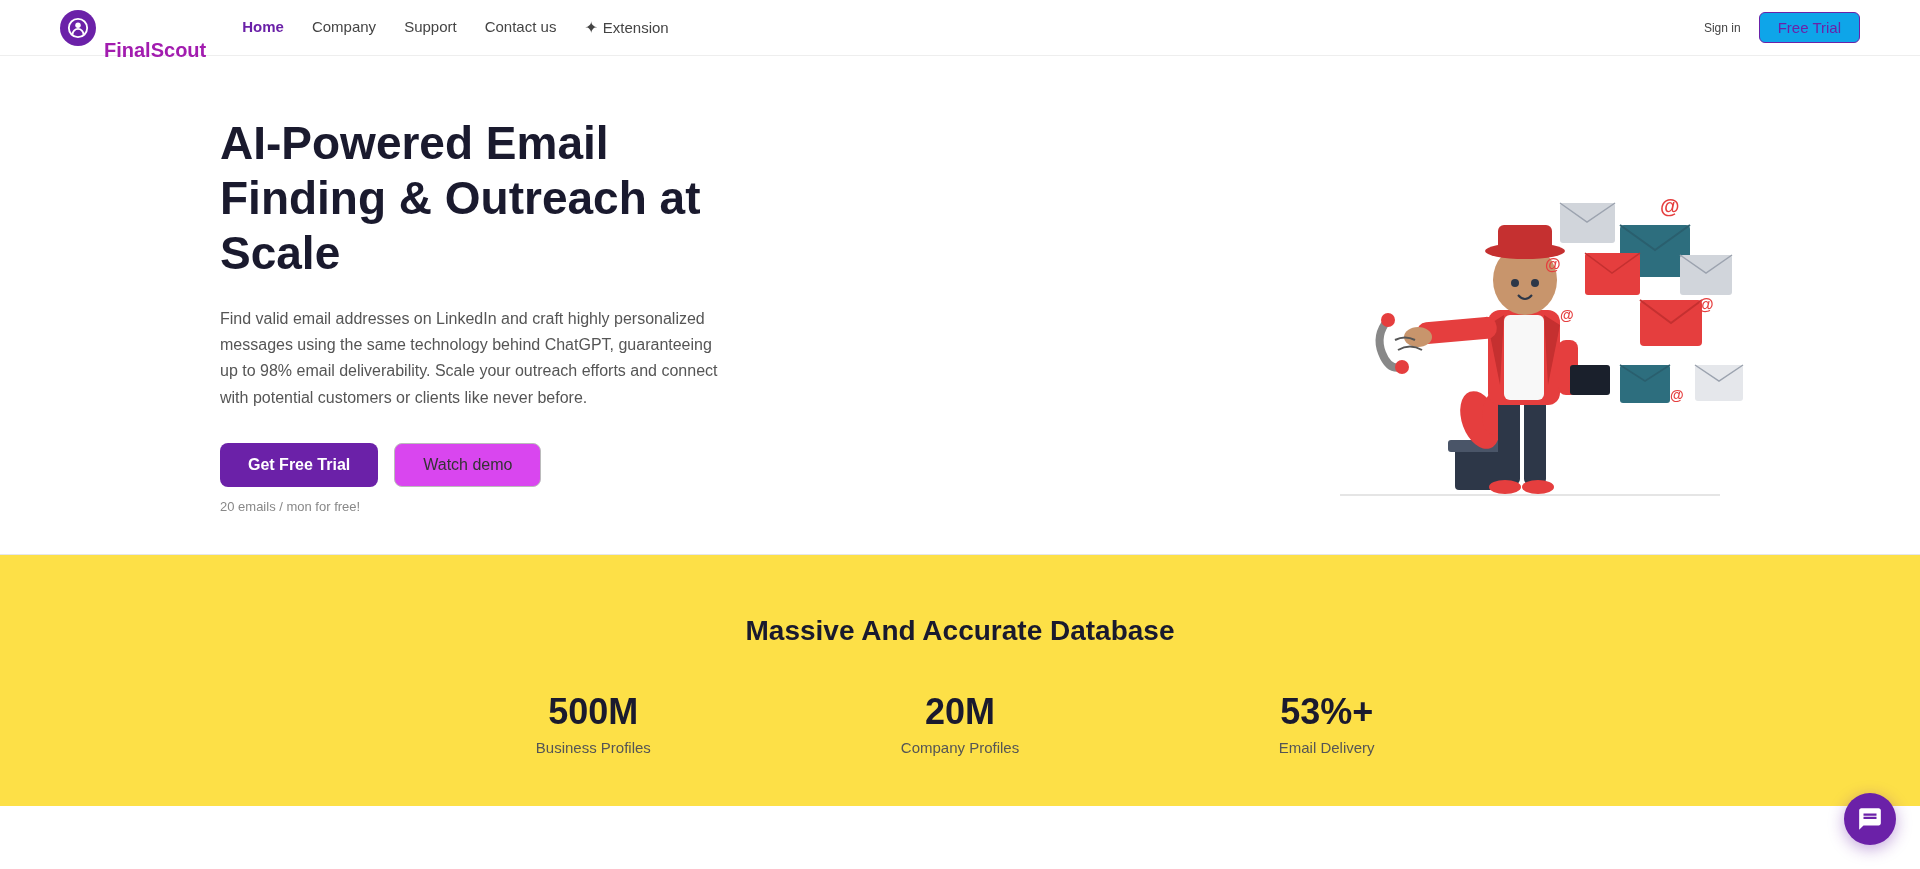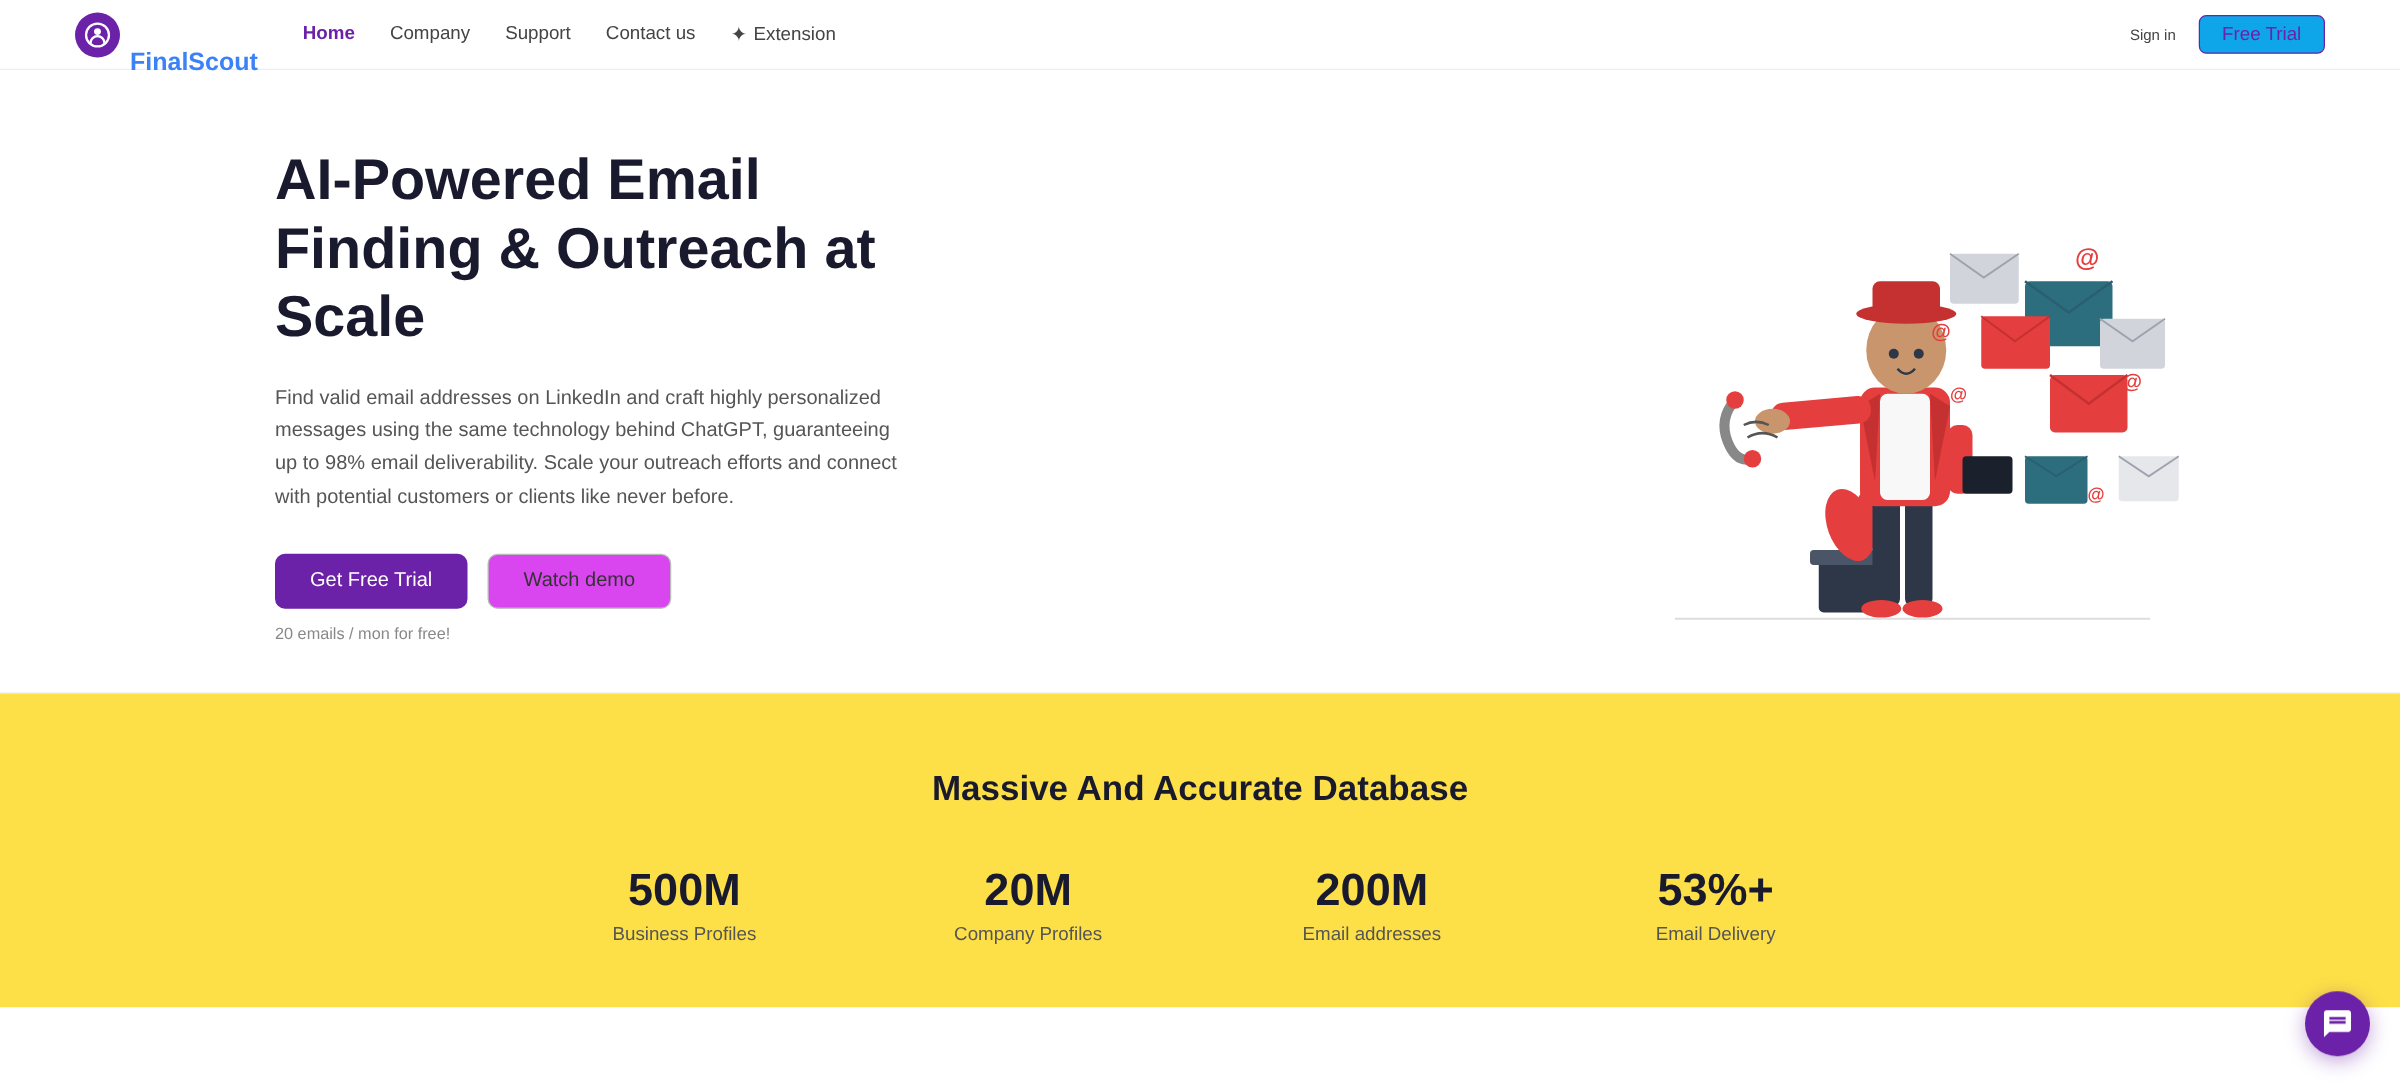--- a/index.html
+++ b/index.html
@@ -11,21 +11,21 @@
       padding: 0 60px; height: 56px; border-bottom: 1px solid #eee;
       position: sticky; top: 0; background: #fff; z-index: 100;
     }
     .nav-left { display: flex; align-items: center; gap: 36px; }
     .logo { display: flex; align-items: center; gap: 8px; text-decoration: none; }
     .logo-icon {
       width: 36px; height: 36px; border-radius: 50%;
       background: #6b21a8; display: flex; align-items: center; justify-content: center;
     }
     .logo-icon svg { width: 22px; height: 22px; }
-    .logo-text { font-size: 20px; font-weight: 600; color: #3b82f6; margin-top: 46px; }
+    .logo-text { font-size: 20px; font-weight: 600; color: #a21caf; margin-top: 46px; }
     .nav-links { display: flex; gap: 28px; list-style: none; }
     .nav-links a { text-decoration: none; font-size: 15px; color: #444; }
     .nav-links a.active { color: #6b21a8; font-weight: 600; }
     .nav-links .ext-link { display: flex; align-items: center; gap: 5px; }
     .nav-right { display: flex; align-items: center; gap: 18px; }
     .sign-in { font-size: 12px; color: #444; cursor: pointer; }
     .free-trial-btn {
       padding: 6px 18px; border: 1.5px solid #6b21a8; border-radius: 6px;
       color: #6b21a8; font-size: 15px; font-weight: 500; background: #0ea5e9;
       cursor: pointer;
@@ -40,21 +40,21 @@
     .hero-title {
       font-size: 46px; font-weight: 700; line-height: 1.2; color: #1a1a2e;
       margin-bottom: 24px;
     }
     .hero-desc {
       font-size: 16px; color: #555; line-height: 1.65; margin-bottom: 32px; max-width: 500px;
     }
     .hero-btns { display: flex; gap: 16px; align-items: center; margin-bottom: 12px; }
     .btn-primary {
       padding: 13px 28px; background: #6b21a8; color: #fff;
-      border: none; border-radius: 8px; font-size: 16px; font-weight: 400;
+      border: none; border-radius: 8px; font-size: 16px; font-weight: 700;
       cursor: pointer;
     }
     .btn-outline {
       padding: 12px 28px; background: #d946ef; color: #333;
       border: 1.5px solid #bbb; border-radius: 8px; font-size: 16px;
       cursor: pointer;
     }
     .hero-note { font-size: 13px; color: #888; margin-top: 4px; }
 
     
@@ -244,24 +244,20 @@
   <div class="stats-grid">
     <div class="stat-item">
       <span class="stat-number">500M</span>
       <span class="stat-label">Business Profiles</span>
     </div>
     <div class="stat-item">
       <span class="stat-number">20M</span>
       <span class="stat-label">Company Profiles</span>
     </div>
     <div class="stat-item">
-      <span class="stat-number">200M</span>
-      <span class="stat-label">Email addresses</span>
-    </div>
-    <div class="stat-item">
       <span class="stat-number">53%+</span>
       <span class="stat-label">Email Delivery</span>
     </div>
   </div>
 </section>
 
 <div class="chat-bubble">
   <svg viewBox="0 0 24 24" xmlns="http://www.w3.org/2000/svg">
     <path d="M20 2H4c-1.1 0-2 .9-2 2v18l4-4h14c1.1 0 2-.9 2-2V4c0-1.1-.9-2-2-2zm-2 10H6v-2h12v2zm0-3H6V7h12v2z"></path>
   </svg>

